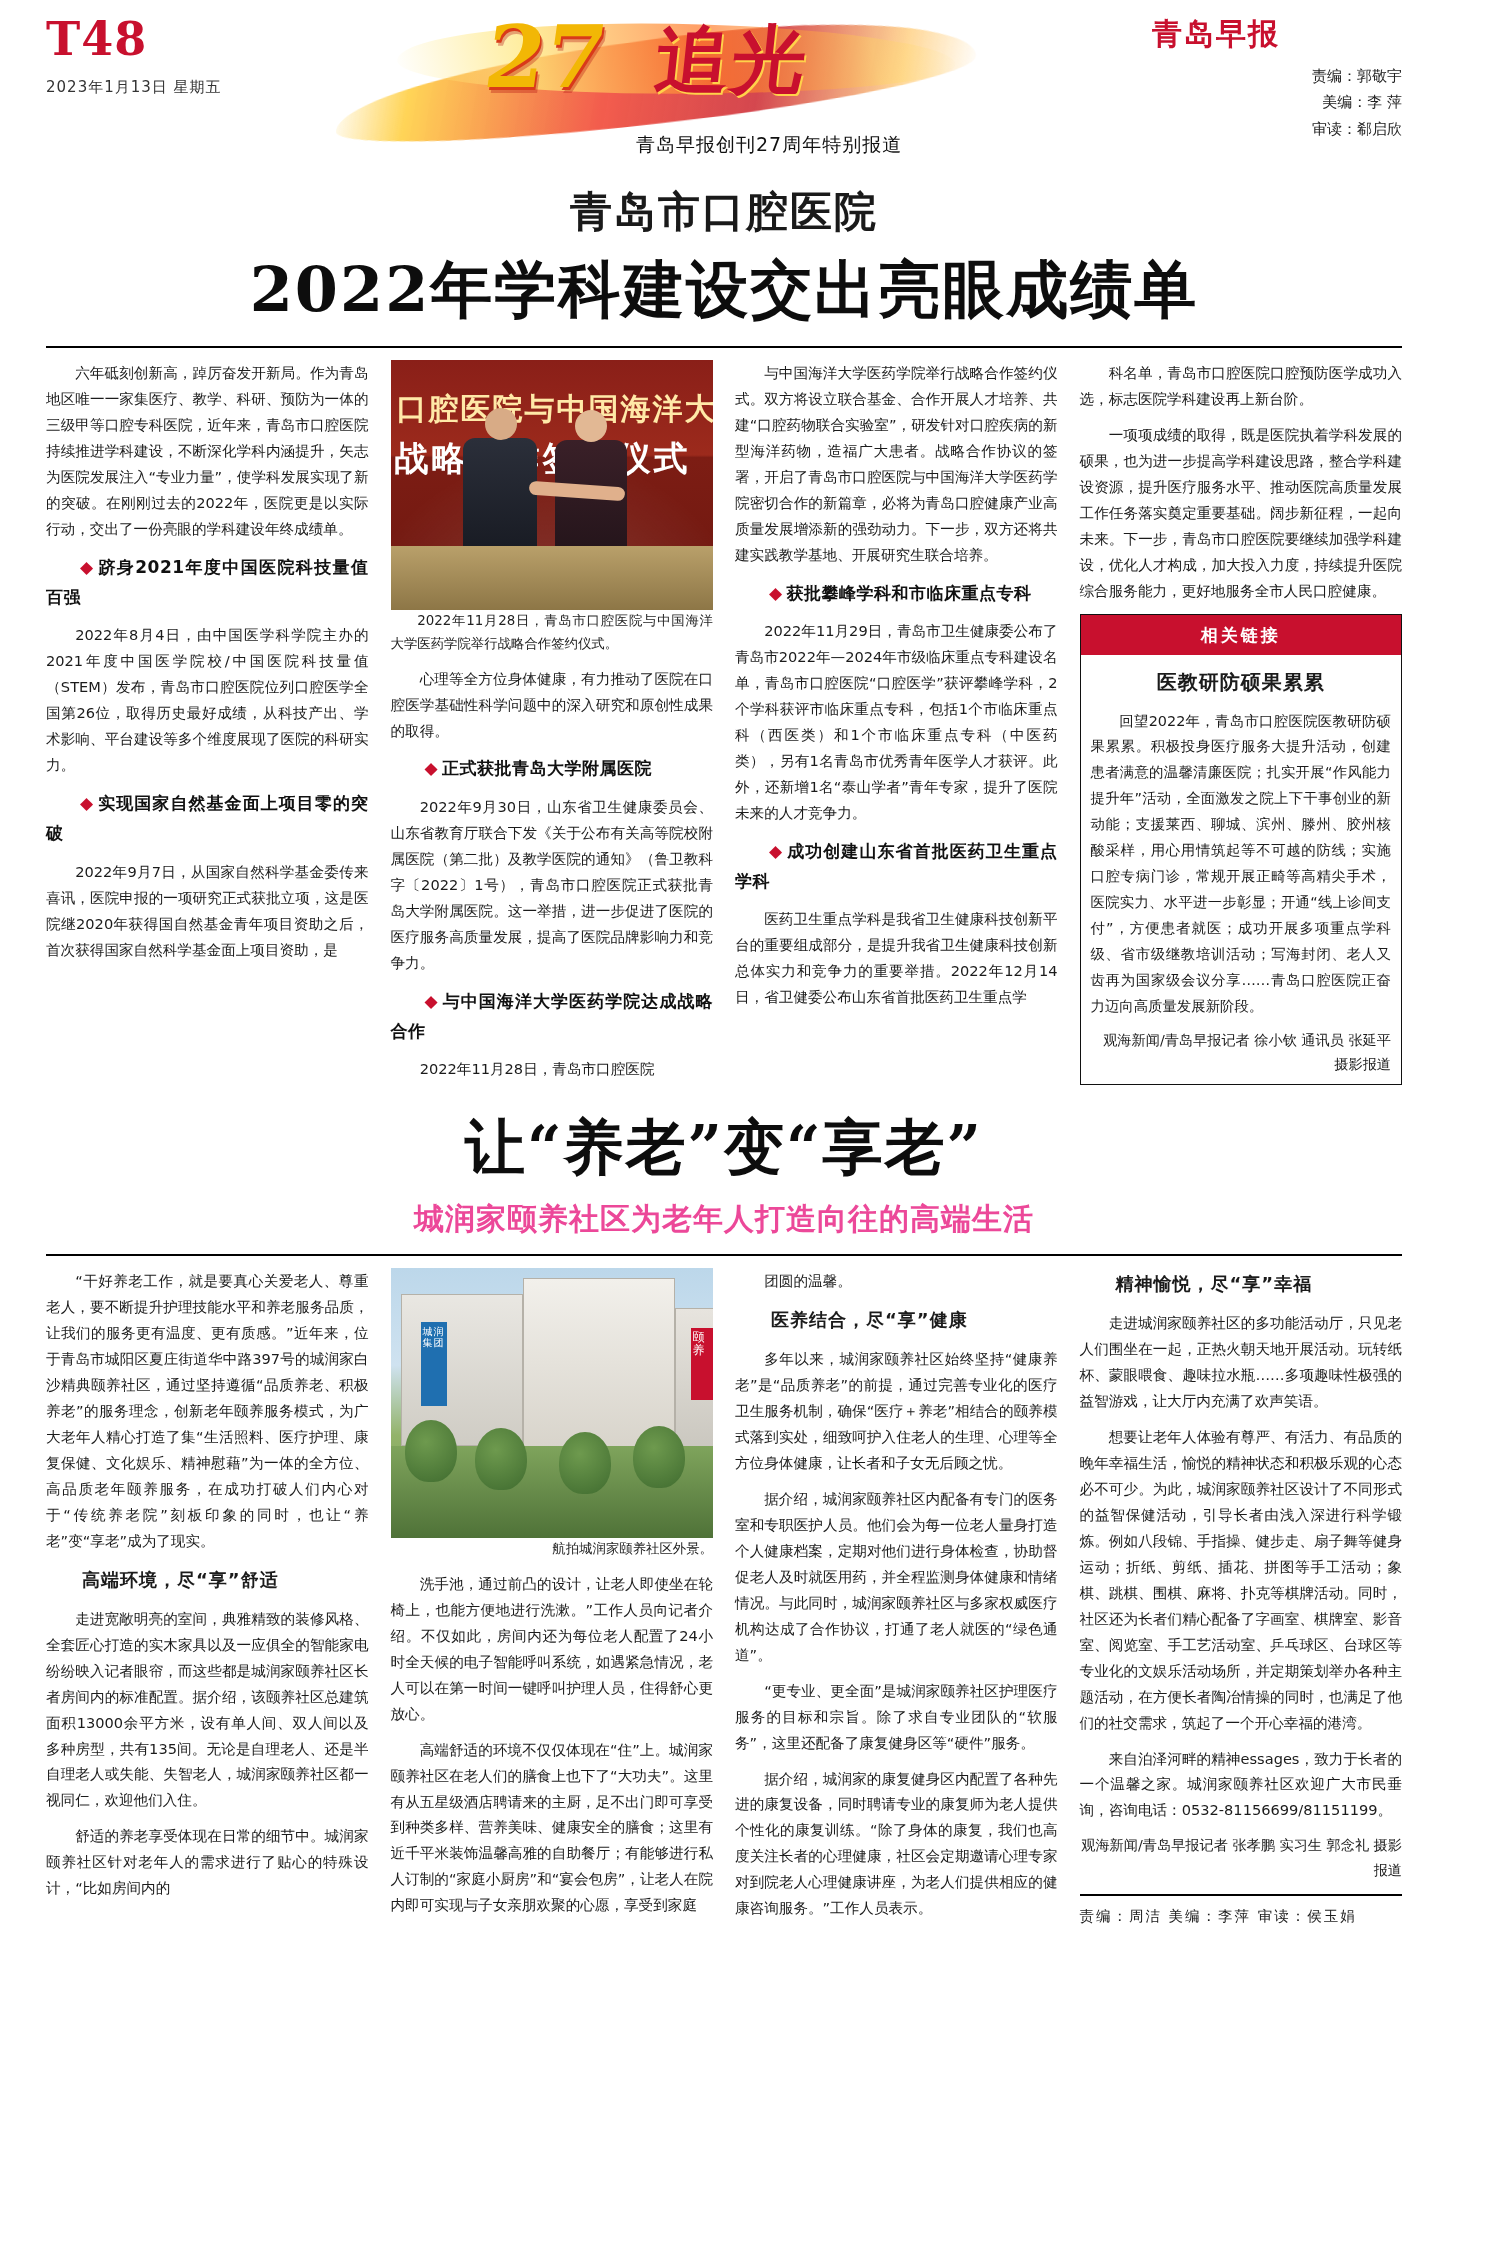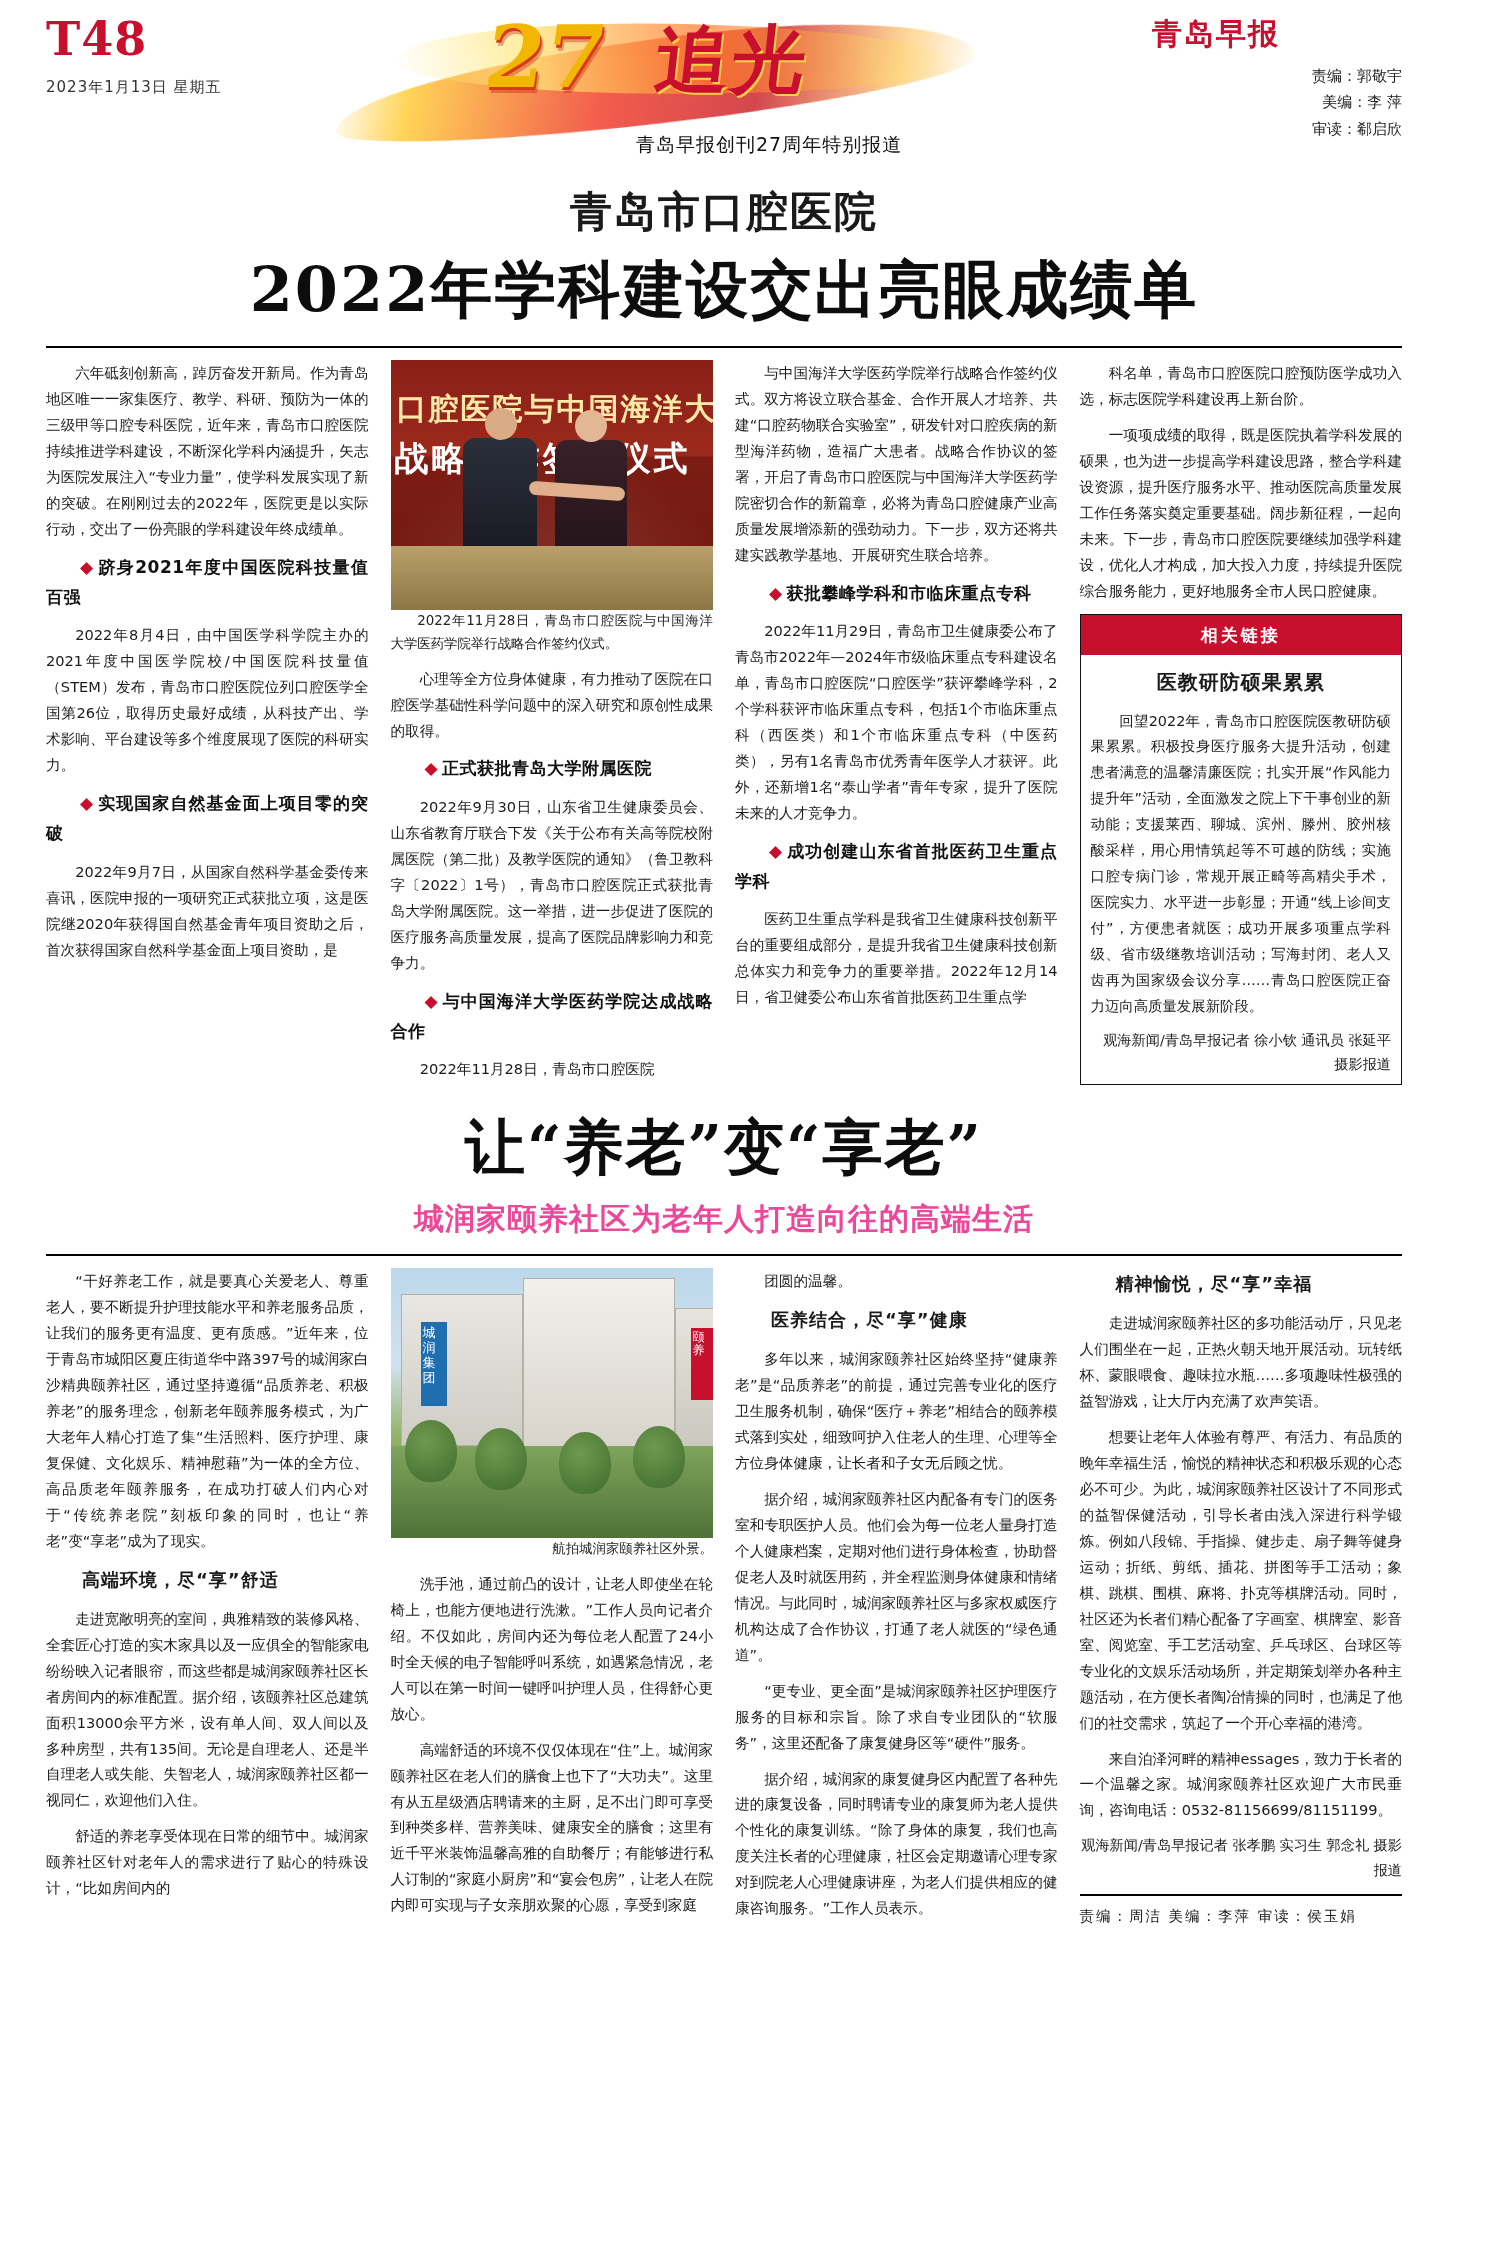--- a/index.html
+++ b/index.html
@@ -76,21 +76,21 @@
   .p1-woman{position:absolute;right:86px;bottom:52px;width:72px;height:118px;background:linear-gradient(#3a2028,#23141a);border-radius:12px 12px 4px 4px;}
   .p1-woman:after{content:"";position:absolute;left:20px;top:-30px;width:32px;height:32px;border-radius:50%;background:#e2b894;}
   .p1-arm{position:absolute;left:138px;bottom:112px;width:96px;height:14px;background:#e0b08c;border-radius:8px;transform:rotate(4deg);}
 
   .photo2{height:270px;overflow:hidden;position:relative;
     background:linear-gradient(#bcd7ea 0%, #cfe2f0 36%, #93b36a 62%, #6f9450 100%);
   }
   .p2-b1{position:absolute;left:10px;top:26px;width:120px;height:150px;background:linear-gradient(#e9e7e2,#cfccc4);border:1px solid #b5b1a8;}
   .p2-b2{position:absolute;left:132px;top:10px;width:150px;height:168px;background:linear-gradient(#f2f0eb,#d8d4cb);border:1px solid #b5b1a8;}
   .p2-b3{position:absolute;left:284px;top:40px;width:112px;height:140px;background:linear-gradient(#e7e4de,#cac7bf);border:1px solid #b5b1a8;}
-  .p2-sign{position:absolute;left:30px;top:54px;width:26px;height:84px;background:#1f6fb0;color:#fff;font-size:13px;line-height:1.15;padding:4px 2px;box-sizing:border-box;letter-spacing:1px;}
+  .p2-sign{position:absolute;left:30px;top:54px;width:26px;height:84px;background:#1f6fb0;color:#fff;font-size:10px;line-height:1.15;padding:4px 2px;box-sizing:border-box;letter-spacing:1px;}
   .p2-red{position:absolute;left:300px;top:60px;width:22px;height:72px;background:#c8102e;color:#fff;font-size:12px;line-height:1.1;padding:3px 2px;box-sizing:border-box;}
   .p2-green{position:absolute;left:0;bottom:0;width:100%;height:92px;background:linear-gradient(#7fa45c,#4f7238);}
   .p2-tree{position:absolute;bottom:56px;width:52px;height:62px;border-radius:50% 50% 45% 45%;background:radial-gradient(circle at 40% 35%,#6e9a4e,#3f6b2f);}
 
   
   .rel-box{border:1px solid #111;padding:0 0 8px 0;margin-top:8px;}
   .rel-tag{background:#c8102e;color:#fff;font-weight:bold;font-size:17px;text-align:center;padding:5px 0;letter-spacing:3px;}
   .rel-title{text-align:center;font-weight:bold;font-size:20px;margin:10px 0 8px 0;letter-spacing:1px;}
   .rel-body{font-size:14.4px;line-height:1.8;text-align:justify;padding:0 10px;}
   .rel-body p{margin:0 0 8px 0;text-indent:2em;}

